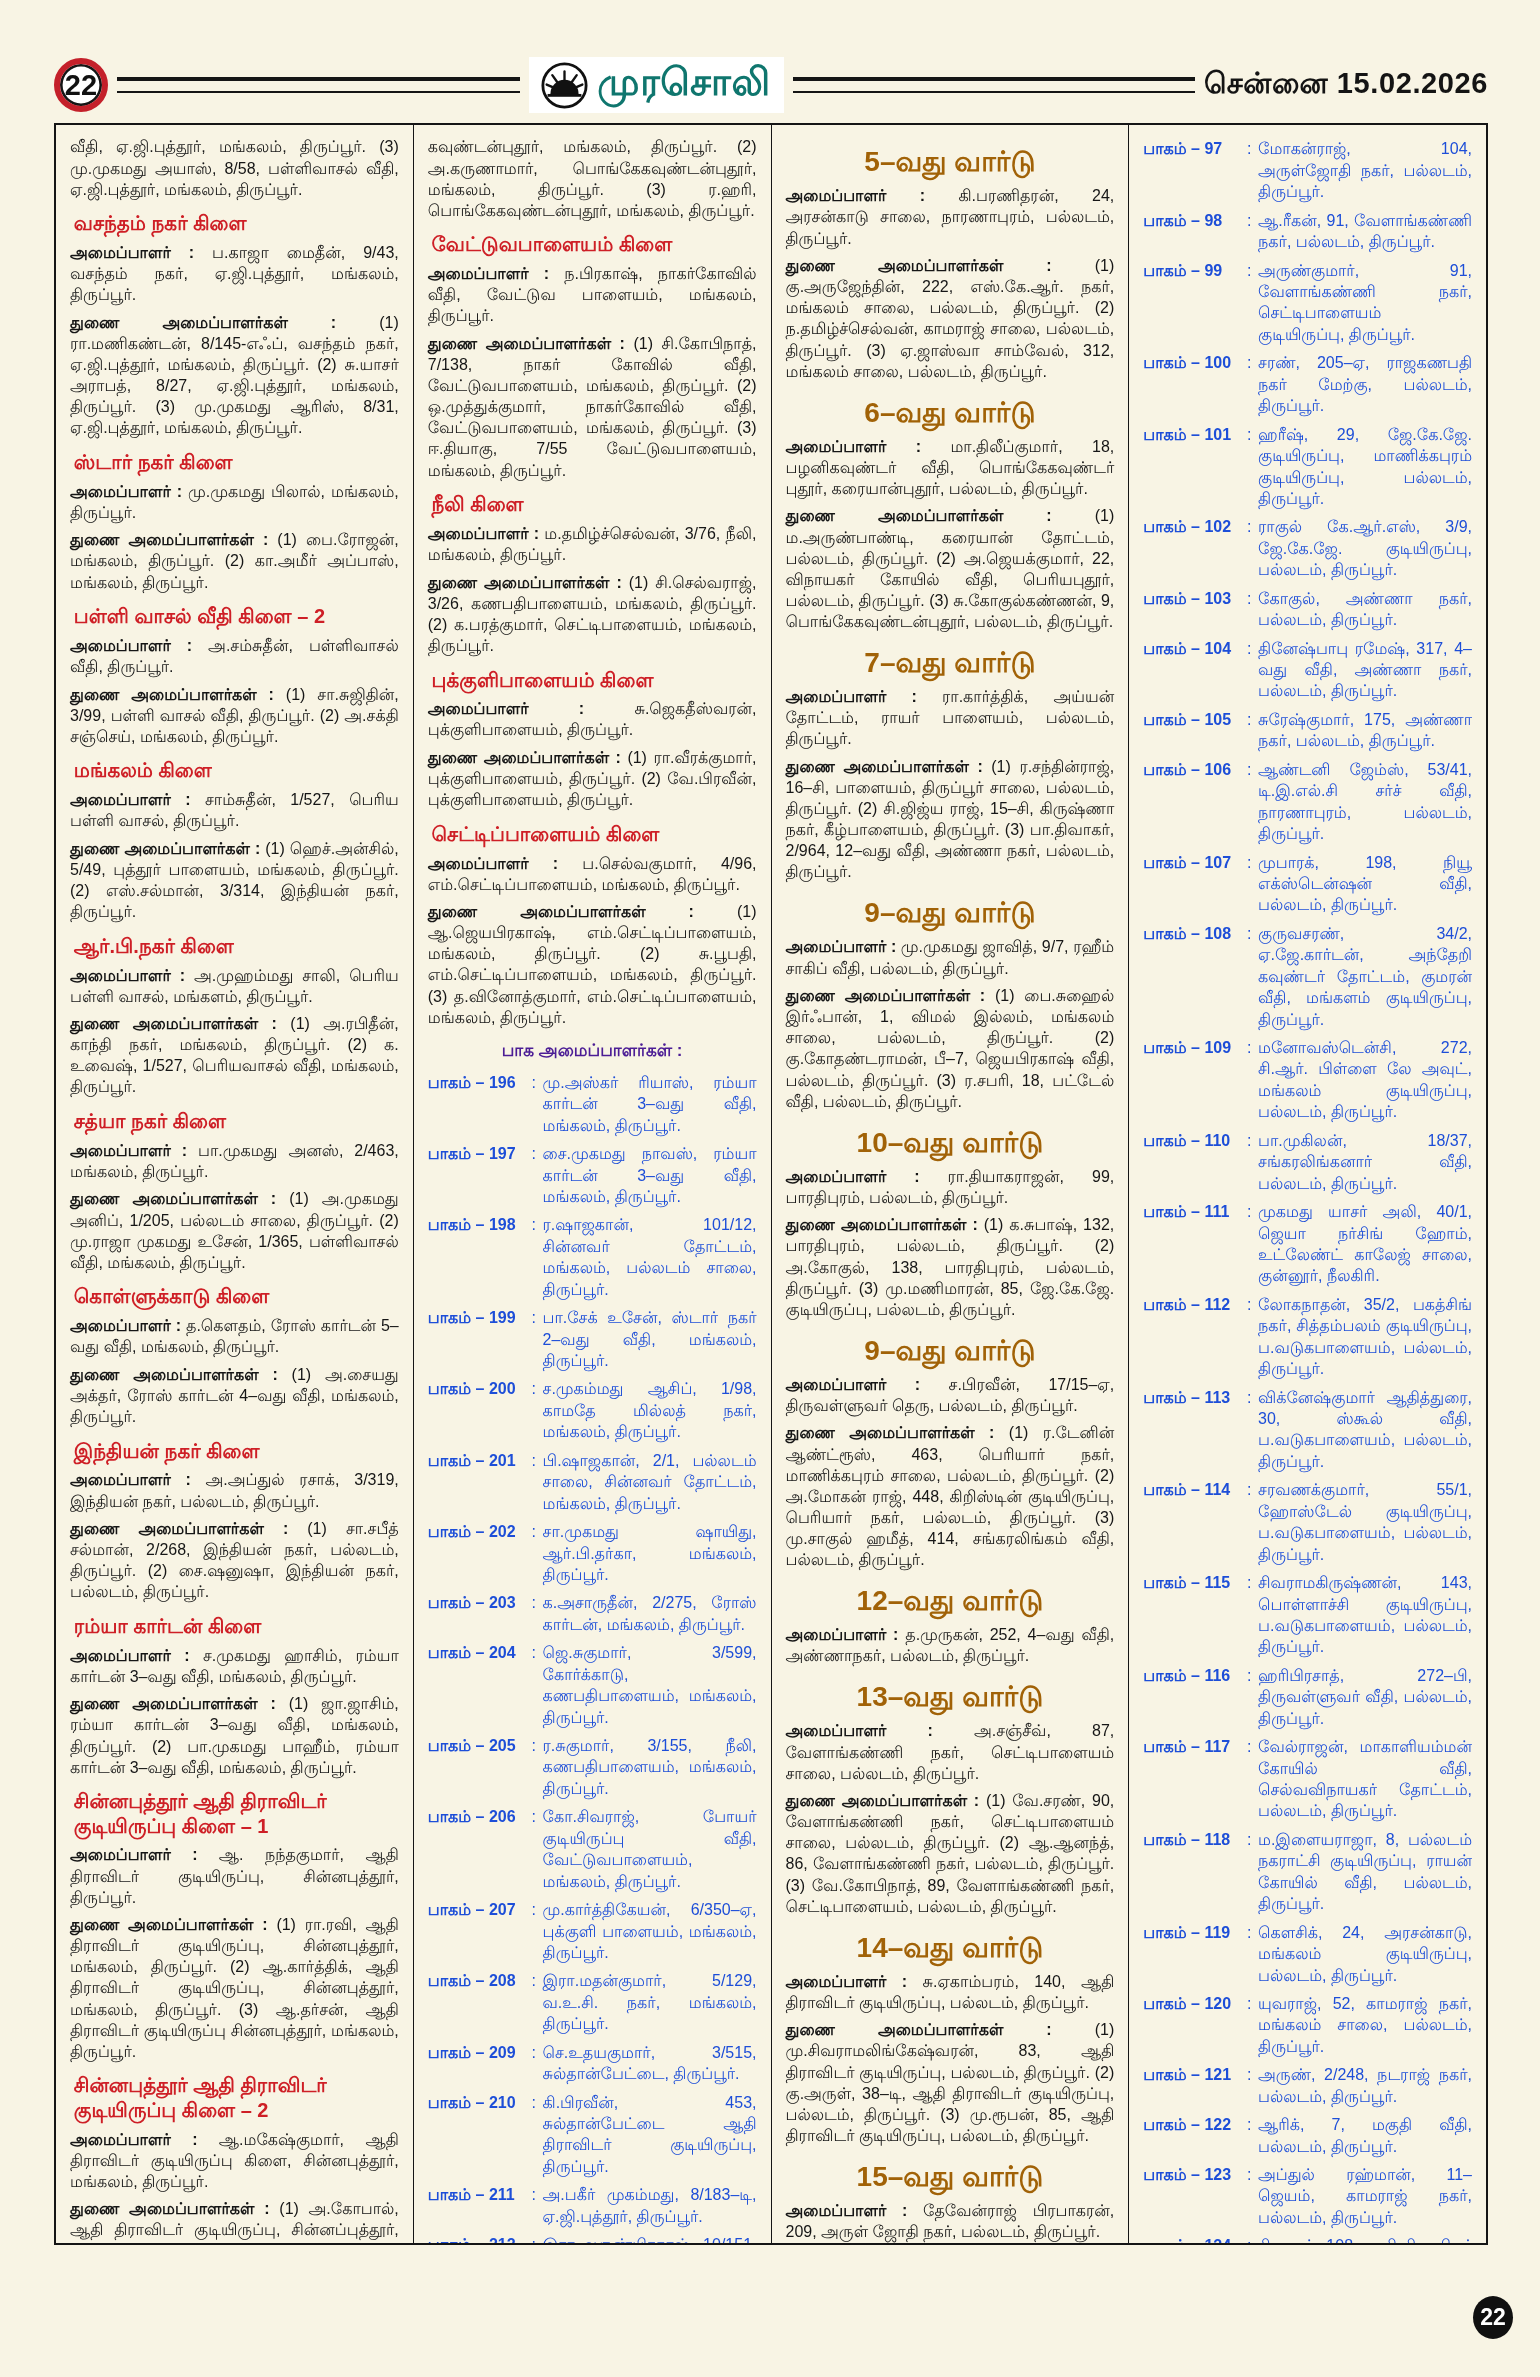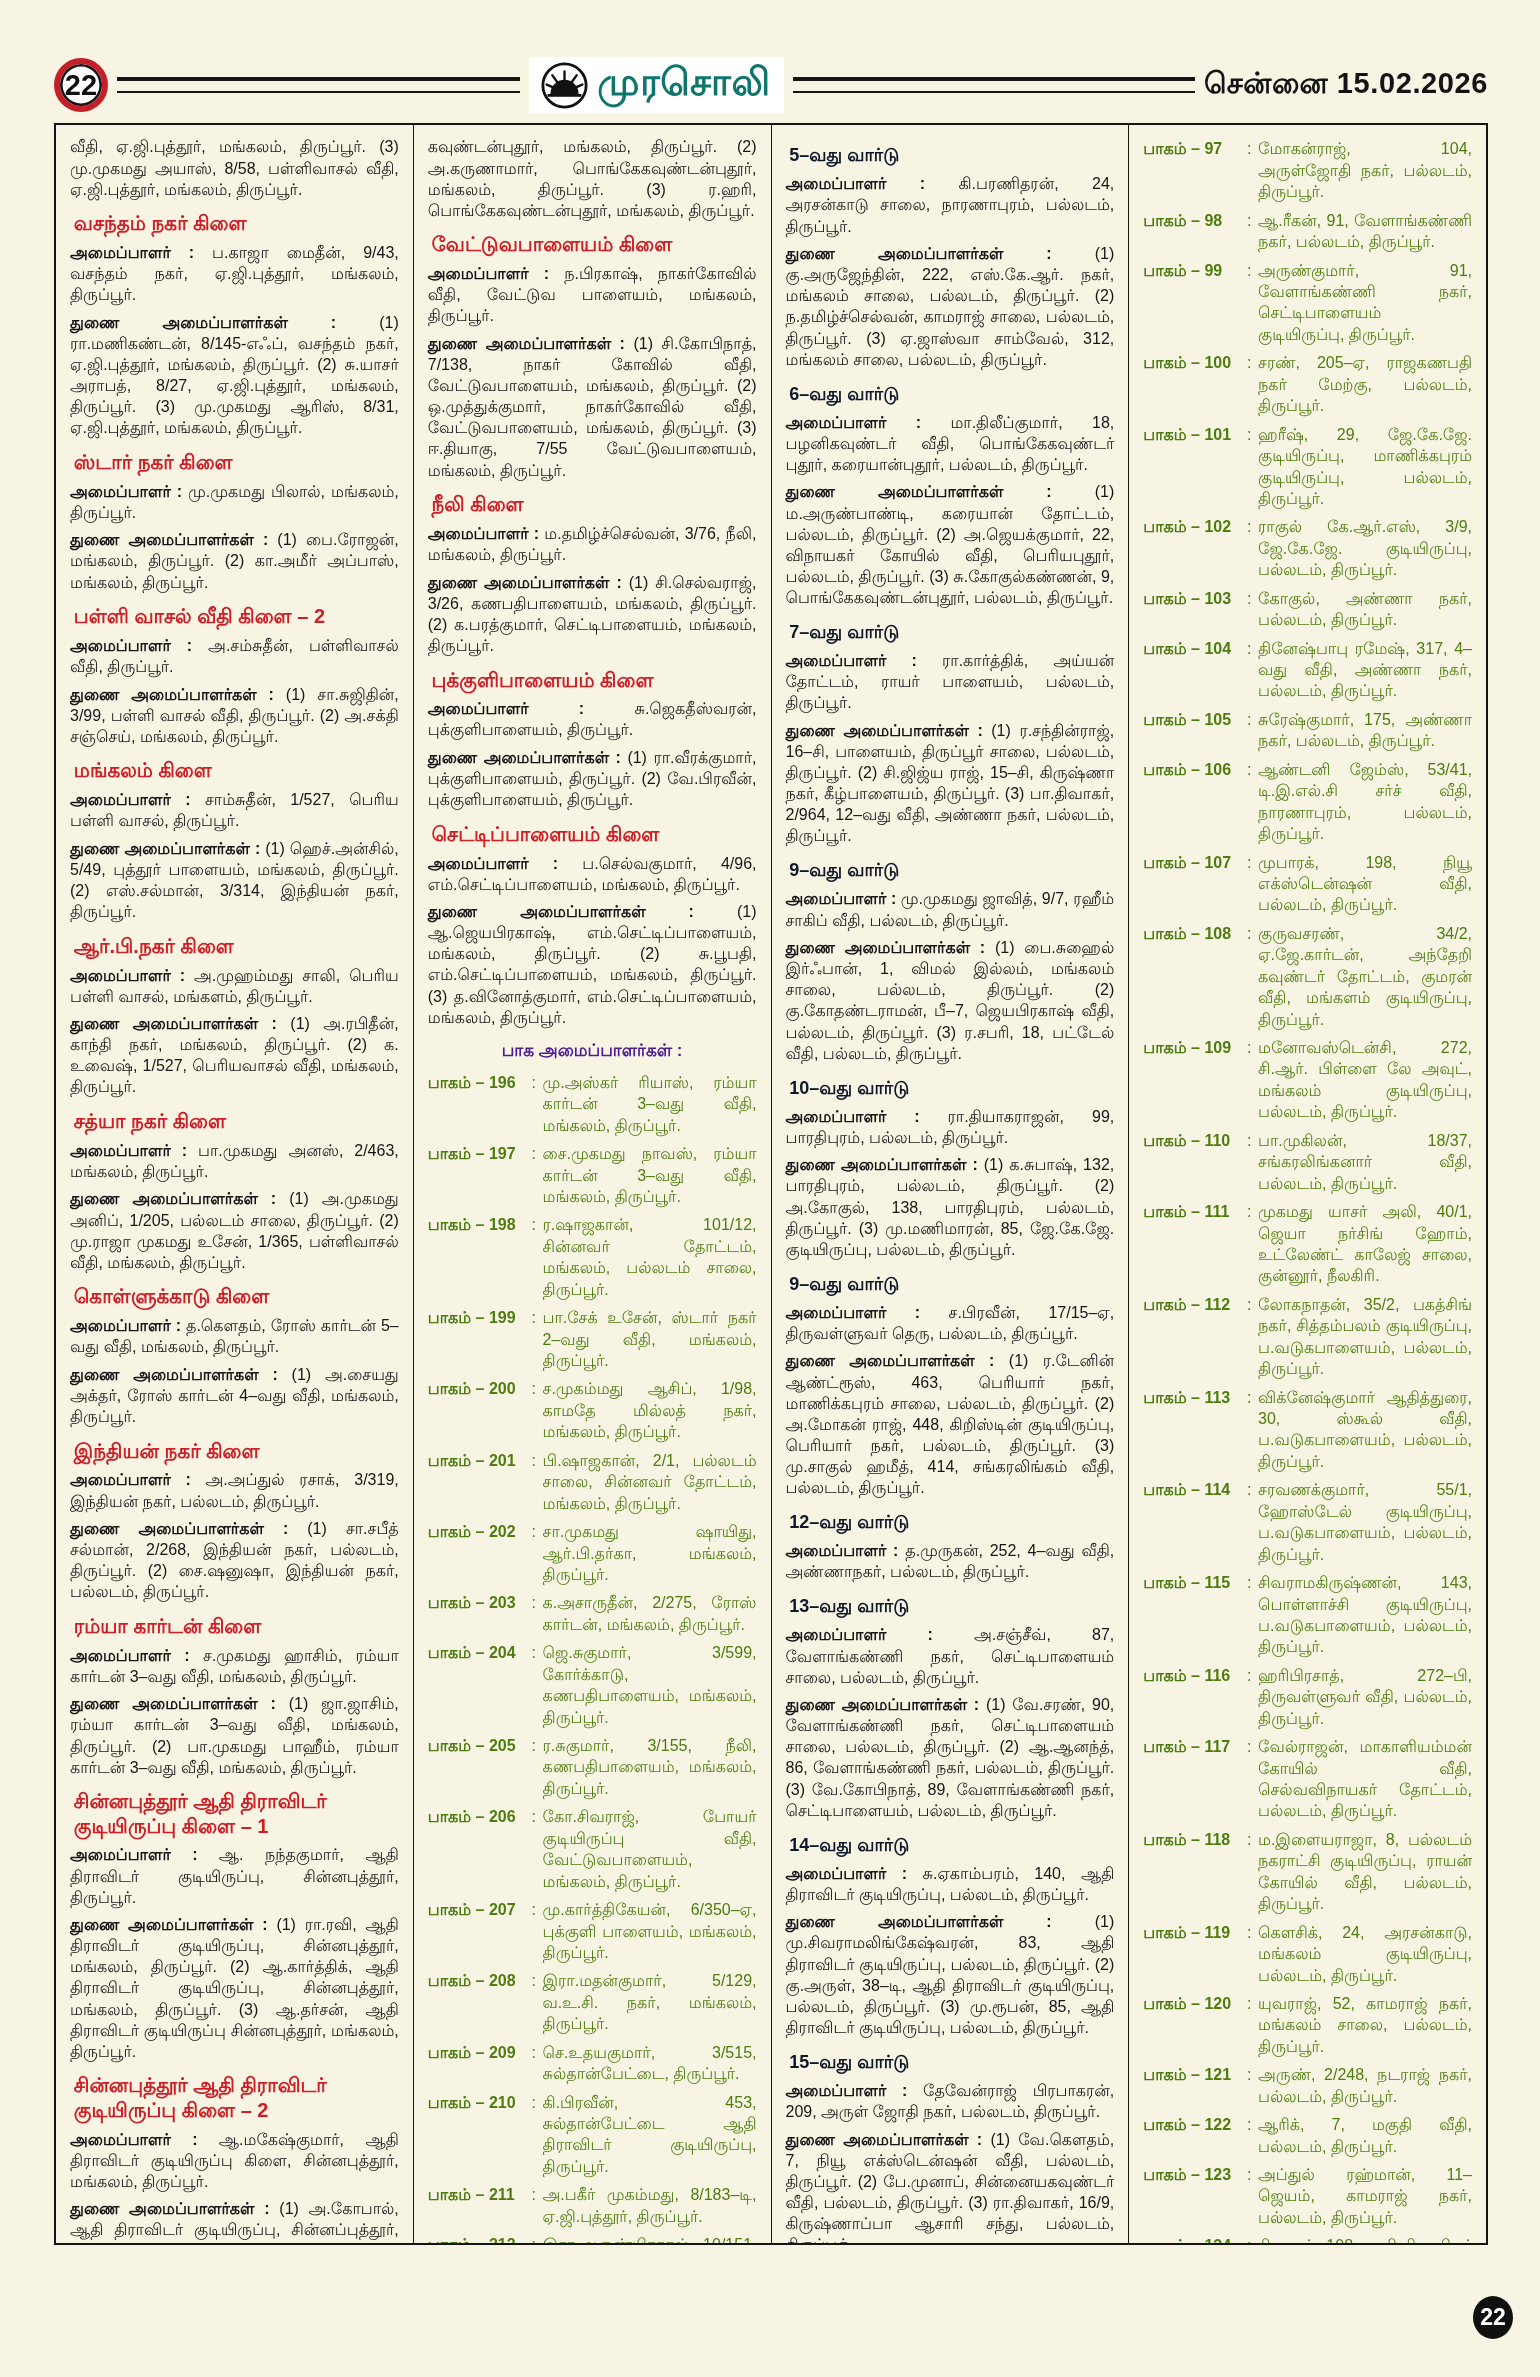--- a/index.html
+++ b/index.html
@@ -43,28 +43,28 @@
   .cont,.org-para{
     font-size:16px;line-height:1.32;text-align:justify;
     margin:5.1px 0 6.4px;color:#161616;
   }
   .org-para strong{font-weight:700;}
   .branch-h{
     color:#ce1f26;font-weight:700;font-size:20px;line-height:1.22;
     text-align:left;margin:11.5px 3.8px 6.4px;
   }
   .ward-h{
-    color:#0f172a;font-weight:700;font-size:18px;line-height:1.2;
-    text-align:left;margin:14px 3.8px 6.4px;
+    color:#a16207;font-weight:700;font-size:28px;line-height:1.2;
+    text-align:center;margin:14px 3.8px 6.4px;
   }
   .center-label{
     font-weight:700;font-size:17px;text-align:center;margin:12.8px 0 10.2px;color:#4c1d95;
   }
   .part-row{
-    display:flex;gap:3.8px;margin:7px 0;font-size:16px;line-height:1.34;color:#4d7c0f;
+    display:flex;gap:3.8px;margin:7px 0;font-size:16px;line-height:1.34;color:#1d4ed8;
   }
   .part-num{flex:0 0 97px;font-weight:600;white-space:nowrap;}
   .part-colon{flex:0 0 10.2px;text-align:center;}
   .part-text{flex:1 1 auto;text-align:justify;}
   .banner{
     background:#ce1f26;color:#ffffff;font-weight:700;font-size:23px;
     text-align:center;padding:6.4px 0 7.7px;margin:12.8px -14px 3.8px;
   }
   
   .page-oval{

